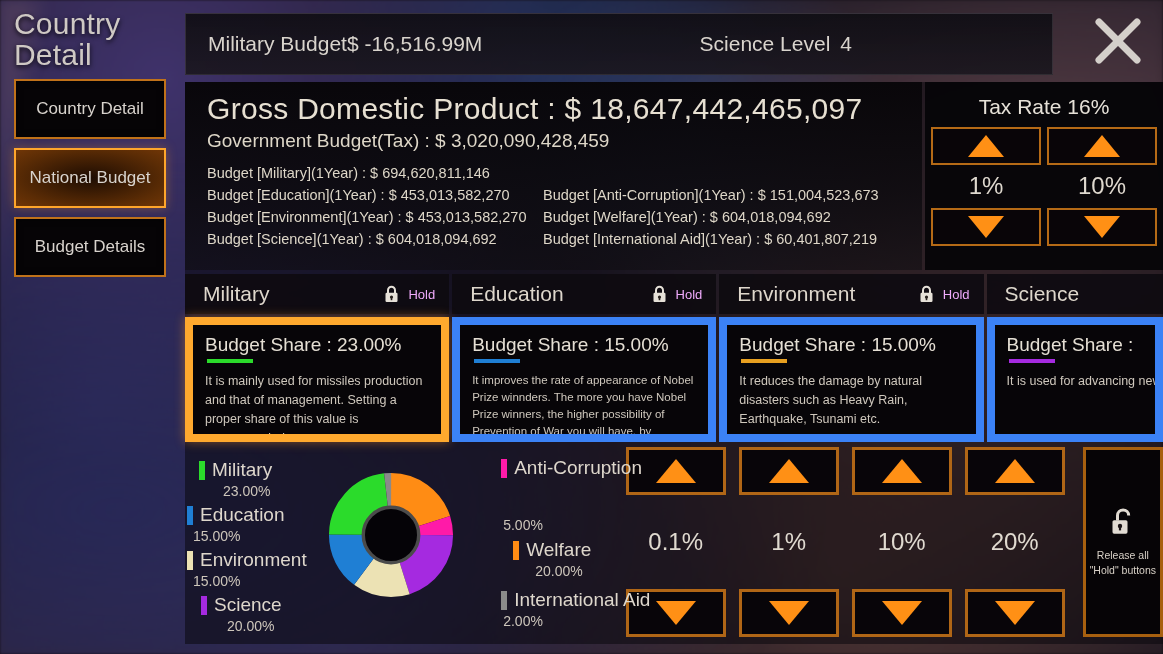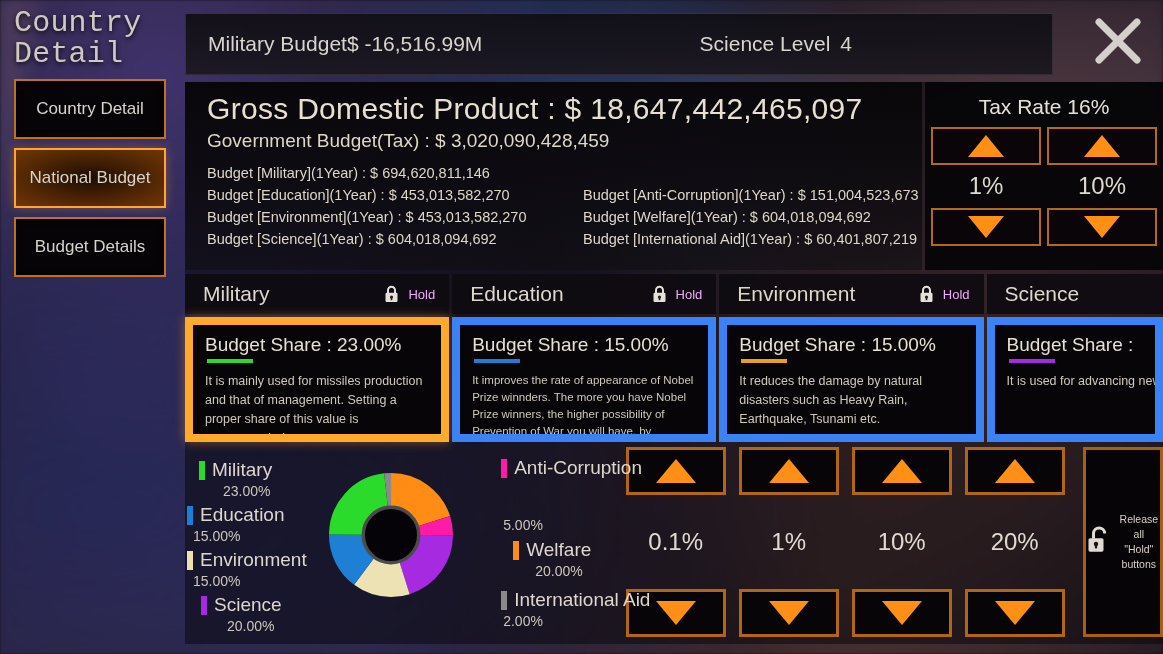--- a/index.html
+++ b/index.html
@@ -32,21 +32,20 @@
       radial-gradient(ellipse at 93% 30%, rgba(120,90,110,.30) 0%, transparent 45%);
     filter:blur(6px);
   }
 
   
   #rail { position:absolute; left:0; top:0; width:182px; height:654px; }
   #rail-title {
     color:#cfc9c4; font-size:30px; line-height:31px; font-weight:400;
     padding:8px 0 0 14px; letter-spacing:.2px;
     text-shadow:0 2px 5px rgba(0,0,0,.85);
-    font-family:Liberation Mono, monospace;
   }
   .rail-btn {
     margin:9px 0 0 14px; width:152px; height:60px;
     border:2px solid #c0721a; background:#060406;
     display:flex; align-items:center; justify-content:center;
     color:#d8d3cd; font-size:17px; cursor:pointer;
     box-shadow:0 0 6px rgba(0,0,0,.7) inset;
   }
   .rail-btn.active {
     border-color:#ffa62b;
@@ -75,21 +74,21 @@
   #panel {
     position:absolute; left:185px; top:82px; width:978px; height:562px;
     background:rgba(10,8,12,.55);
   }
 
   
   #gdp-wrap { position:absolute; left:0; top:0; width:737px; height:188px;
               background:linear-gradient(180deg, rgba(8,6,9,.96) 0%, rgba(12,10,14,.82) 58%, rgba(14,12,16,.55) 100%); }
   #gdp-main { color:#e7e0d2; font-size:30px; padding:10px 0 0 22px; letter-spacing:.3px; }
   #gdp-sub  { color:#ded7c8; font-size:19px; padding:4px 0 0 22px; }
-  #budget-cols { display:flex; margin-top:10px; color:#ded7c8; font-size:14.5px; line-height:22px;gap:40px; }
+  #budget-cols { display:flex; margin-top:10px; color:#ded7c8; font-size:14.5px; line-height:22px; }
   #bcol-a { padding-left:22px; width:358px; }
   #bcol-b { padding-left:0; }
 
   
   #tax-panel { position:absolute; left:740px; top:0; width:238px; height:188px;
                background:rgba(5,4,7,.93); }
   #tax-title { color:#e6e1d8; font-size:21px; text-align:center; padding-top:13px; }
   #tax-grid { display:flex; gap:6px; padding:8px 6px 0 6px; }
   .tax-col { flex:1; }
   .tri-btn {
@@ -138,21 +137,21 @@
 
   #steppers { display:flex; gap:13px; padding-left:2px; }
   .step-col { width:100px; display:flex; flex-direction:column; justify-content:space-between; height:190px; }
   .step-btn { height:48px; border:3px solid #b06616; background:#080509; display:flex; align-items:center; justify-content:center; cursor:pointer; }
   .step-up   { width:0;height:0;border-left:20px solid transparent;border-right:20px solid transparent;border-bottom:24px solid #ff9015; }
   .step-down { width:0;height:0;border-left:20px solid transparent;border-right:20px solid transparent;border-top:24px solid #ff9015; }
   .step-val { color:#e0dad0; font-size:24px; text-align:center; }
 
   #release {
     width:100px; height:190px; margin-left:18px; border:3px solid #a7600f; background:#060406;
-    display:flex; flex-direction:row; align-items:center; justify-content:center; gap:6px; cursor:pointer;
+    display:flex; flex-direction:column; align-items:center; justify-content:center; gap:6px; cursor:pointer;
   }
   #release .rl-txt { color:#d7d0c6; font-size:10.5px; text-align:center; line-height:15px; }
 </style>
 </head>
 <body>
 
 <div id="bg"></div>
 
 <div id="rail">
   <div id="rail-title">

